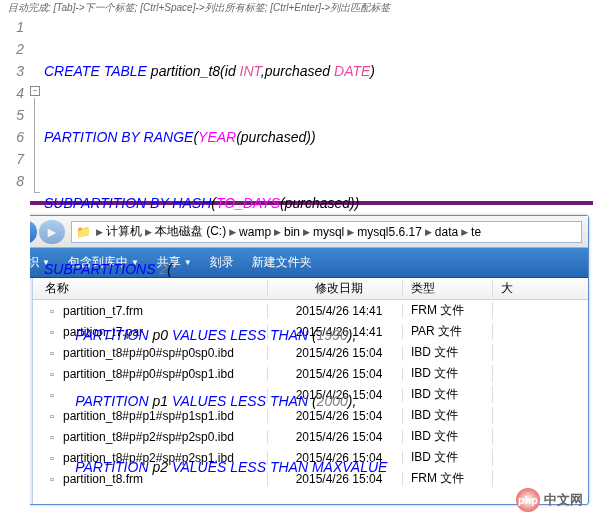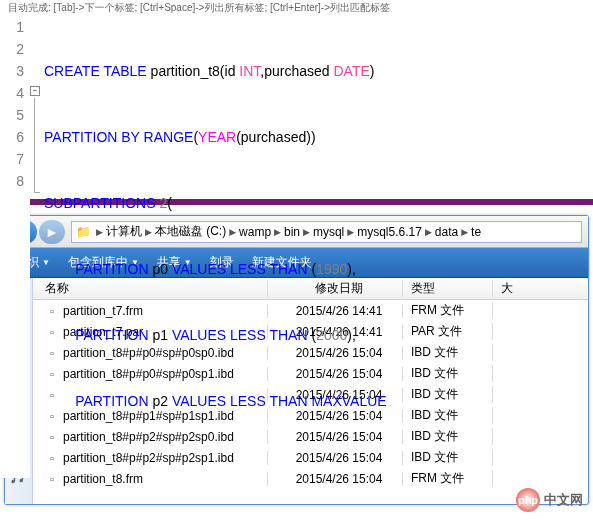--- a/index.html
+++ b/index.html
@@ -1,18 +1,18 @@
 <!DOCTYPE html>
 <html><head>
   <meta charset="utf-8">
   <style>
     * { margin: 0; padding: 0; box-sizing: border-box; font-family: Arial, sans-serif; }
     body { width: 593px; height: 520px; background: #fff; overflow: hidden; font-size: 13px; }
     
-    .code-editor { background: #fff; position: relative; height: 205px; border-bottom: 6px solid #701a75; }
+    .code-editor { background: #fff; position: relative; height: 205px; border-bottom: 4px solid #701a75; font-style: italic; }
     .hint-bar { font-size: 10px; color: #666; padding: 1px 8px; white-space: nowrap; overflow: hidden; }
     .code-area { display: flex; font-family: "Courier New", monospace; font-size: 14px; line-height: 22px; }
     .gutter { width: 30px; text-align: right; padding-right: 6px; color: #808080; background: #fff; user-select: none; }
     .gutter div { height: 22px; }
     .fold-col { width: 14px; position: relative; }
     .fold-mark { position: absolute; left: 0; top: 70px; width: 10px; height: 10px; border: 1px solid #888; font-size: 8px; line-height: 8px; text-align: center; color: #555; }
     .fold-line { position: absolute; left: 4px; top: 82px; width: 1px; height: 95px; background: #aaa; }
     .fold-end { position: absolute; left: 4px; top: 176px; width: 6px; height: 1px; background: #aaa; }
     .code-lines { flex: 1; white-space: pre; }
     .code-lines div { height: 22px; }
@@ -70,20 +70,21 @@
       <div>8</div>
     </div>
     <div class="fold-col">
       <div class="fold-mark">−</div>
       <div class="fold-line"></div>
       <div class="fold-end"></div>
     </div>
     <div class="code-lines">
       <div><span class="kw">CREATE TABLE</span><span class="plain"> partition_t8(id </span><span class="type">INT</span><span class="plain">,purchased </span><span class="type">DATE</span><span class="plain">)</span></div>
       <div><span class="kw">PARTITION BY RANGE</span><span class="plain">(</span><span class="fn">YEAR</span><span class="plain">(purchased))</span></div>
+      <div><span class="kw">SUBPARTITION BY HASH</span><span class="plain">(</span><span class="fn">TO_DAYS</span><span class="plain">(purchased))</span></div>
       <div><span class="kw">SUBPARTITIONS</span><span class="plain"> </span><span class="num">2</span><span class="plain">(</span></div>
       <div>        <span class="kw">PARTITION</span><span class="plain"> p0 </span><span class="kw">VALUES LESS THAN</span><span class="plain"> (</span><span class="num">1990</span><span class="plain">),</span></div>
       <div>        <span class="kw">PARTITION</span><span class="plain"> p1 </span><span class="kw">VALUES LESS THAN</span><span class="plain"> (</span><span class="num">2000</span><span class="plain">),</span></div>
       <div>        <span class="kw">PARTITION</span><span class="plain"> p2 </span><span class="kw">VALUES LESS THAN</span><span class="plain"> </span><span class="kw">MAXVALUE</span></div>
       
     </div>
   </div>
 </div>
 
 <div class="explorer">

